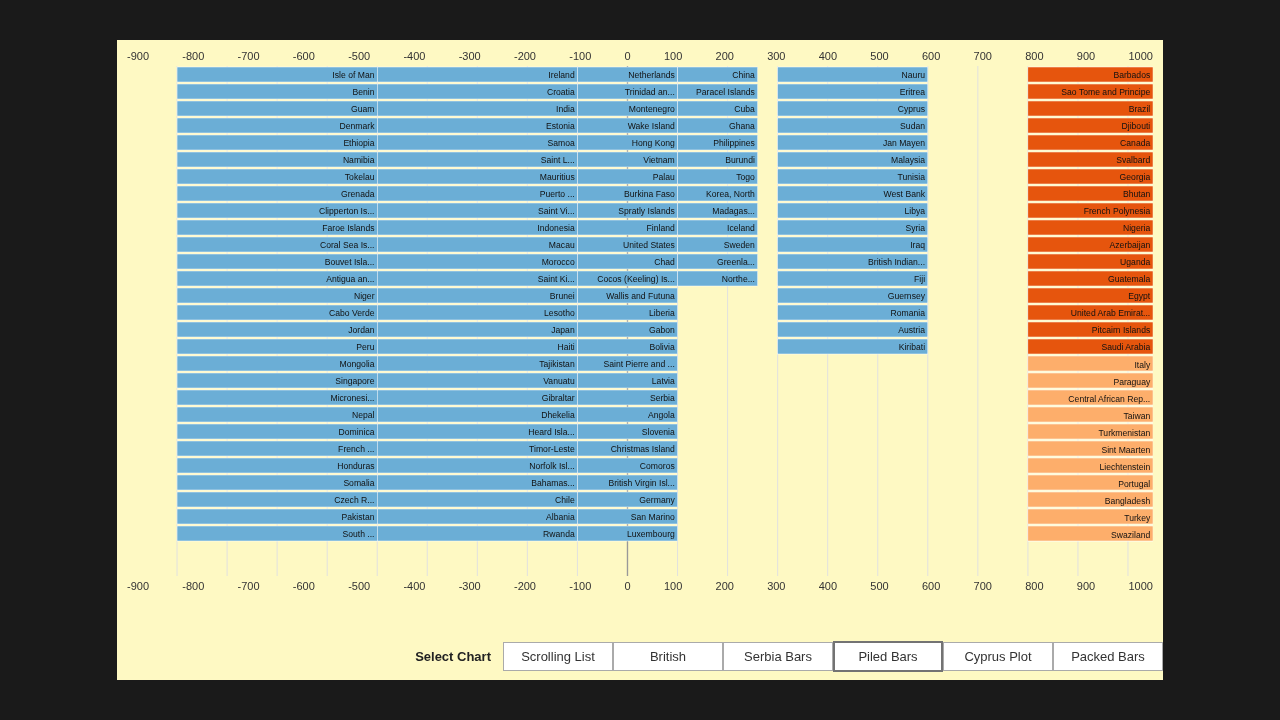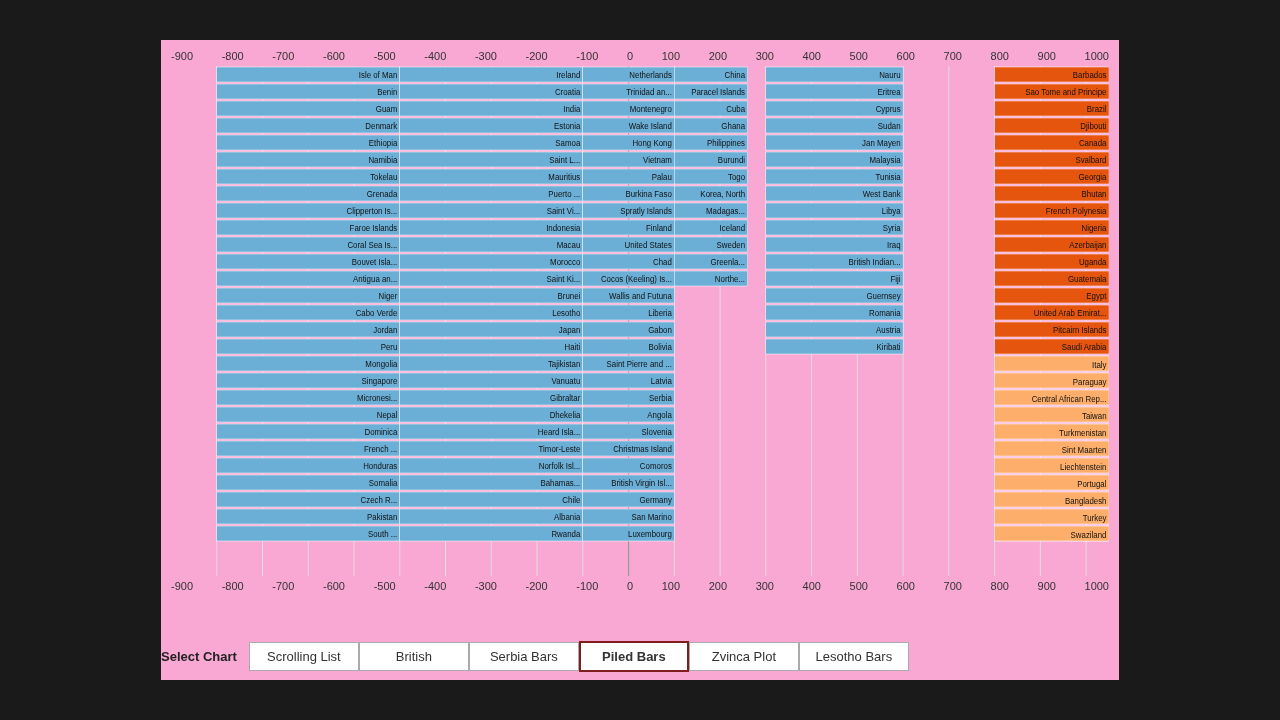--- a/index.html
+++ b/index.html
@@ -7,22 +7,22 @@
       background: #1a1a1a;
       display: flex;
       justify-content: center;
       align-items: center;
       width: 1280px;
       height: 720px;
       font-family: Arial, sans-serif;
       overflow: hidden;
     }
     #chart-container {
-      background: #f9a8d4;
-      width: 958px;
+      background: #fef9c3;
+      width: 1046px;
       height: 640px;
       position: relative;
       padding: 10px 10px 60px 10px;
     }
     #axis-top {
       display: flex;
       justify-content: space-between;
       padding: 0 0 4px 0;
       font-size: 11px;
       color: #333;
@@ -35,43 +35,43 @@
       font-size: 11px;
       color: #333;
     }
     #bottom-controls {
       position: absolute;
       bottom: 8px;
       left: 0;
       right: 0;
       display: flex;
       align-items: center;
-      justify-content: flex-start;
+      justify-content: flex-end;
       gap: 0;
       margin-top: 36px;
     }
     .select-chart-label {
       font-size: 13px;
       font-weight: bold;
       margin-right: 12px;
       color: #222;
     }
     .chart-btn {
       padding: 6px 2px;
       border: 1px solid #aaa;
       background: white;
       font-size: 13px;
       cursor: pointer;
       color: #333;
       min-width: 110px;
       text-align: center;
     }
     .chart-btn.active {
-      border: 2px solid #7f1d1d;
-      font-weight: bold;
+      border: 2px solid #737373;
+      font-weight: normal;
       background: white;
     }
 
     
     #main-svg {
       width: 100%;
       height: 510px;
       display: block;
     }
   </style>
@@ -454,16 +454,16 @@
     <span>900</span>
     <span>1000</span>
   </div>
 
   <div id="bottom-controls">
     <span class="select-chart-label">Select Chart</span>
     <button class="chart-btn">Scrolling List</button>
     <button class="chart-btn">British</button>
     <button class="chart-btn">Serbia Bars</button>
     <button class="chart-btn active">Piled Bars</button>
-    <button class="chart-btn">Zvinca Plot</button>
-    <button class="chart-btn">Lesotho Bars</button>
+    <button class="chart-btn">Cyprus Plot</button>
+    <button class="chart-btn">Packed Bars</button>
   </div>
 </div>
 
 </body></html>

